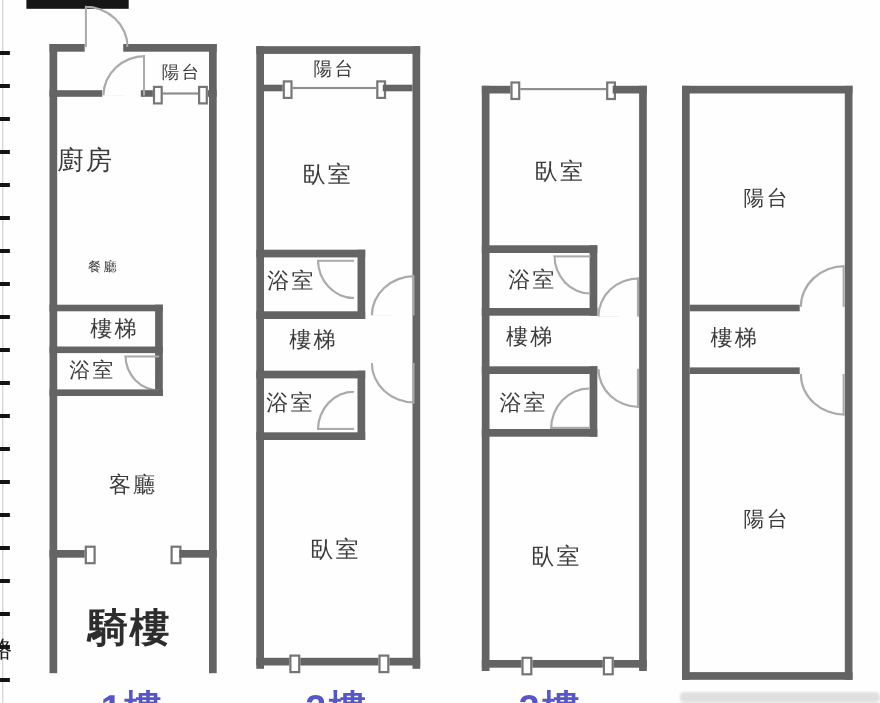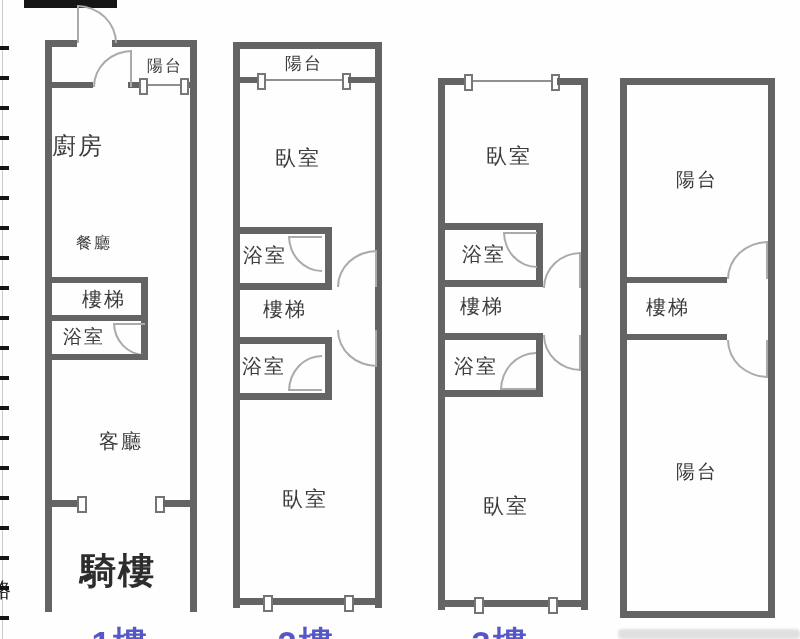--- a/index.html
+++ b/index.html
@@ -54,21 +54,21 @@
       <div class="arc a-ne leaf-l" style="left:77px;top:5px;width:36px;height:36px"></div>
 
       <div class="wall" style="left:45px;top:82px;width:48px;height:6px"></div>
       <div class="wall" style="left:128px;top:82px;width:14px;height:6px"></div>
       <div class="wall" style="left:184px;top:82px;width:13px;height:6px"></div>
       <div class="win" style="left:142px;top:84px;width:44px"></div>
       <div class="arc a-nw leaf-r" style="left:93px;top:50px;width:35px;height:35px"></div>
       <div class="lbl" style="left:165px;top:66px;font-size:16px">陽台</div>
 
       <div class="lbl" style="left:78px;top:146px;font-size:24px">廚房</div>
-      <div class="lbl" style="left:94px;top:243px;font-size:16px">餐廳</div>
+      <div class="lbl" style="left:94px;top:243px;font-size:12px">餐廳</div>
 
       <div class="wall" style="left:45px;top:277px;width:103px;height:6px"></div>
       <div class="lbl" style="left:104px;top:299px;font-size:20px">樓梯</div>
       <div class="wall" style="left:45px;top:315px;width:103px;height:6px"></div>
       <div class="wall" style="left:141px;top:277px;width:7px;height:83px"></div>
       <div class="lbl" style="left:84px;top:337px;font-size:19px">浴室</div>
       <div class="arc a-sw leaf-t" style="left:113px;top:323px;width:30px;height:29px"></div>
       <div class="wall" style="left:45px;top:354px;width:103px;height:6px"></div>
 
       <div class="lbl" style="left:121px;top:441px;font-size:20px">客廳</div>

